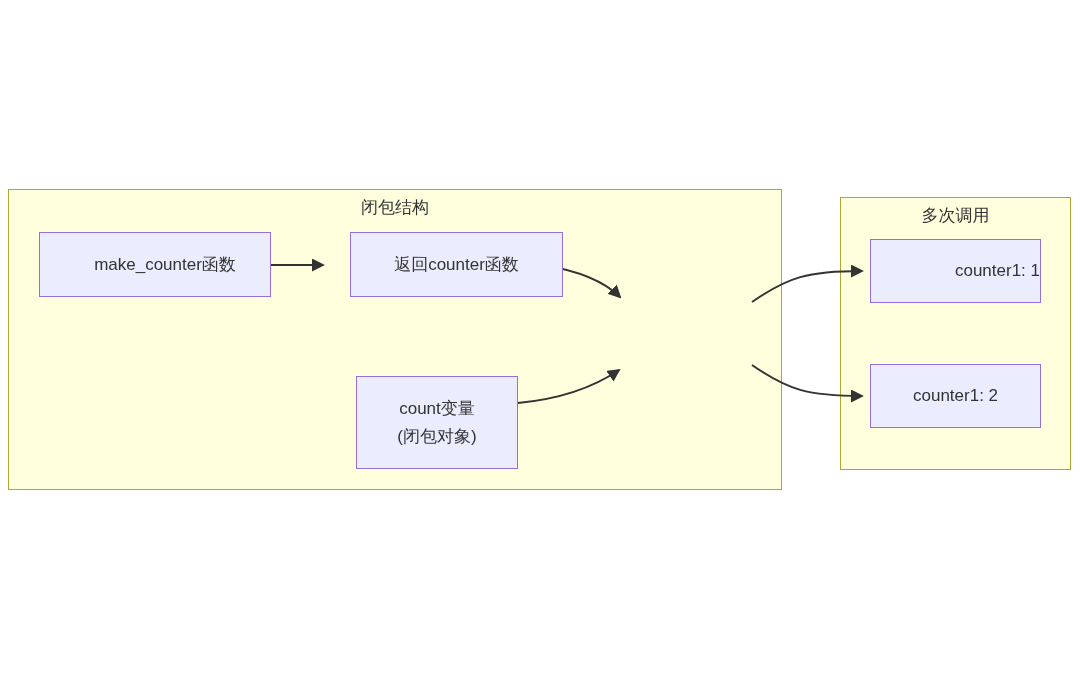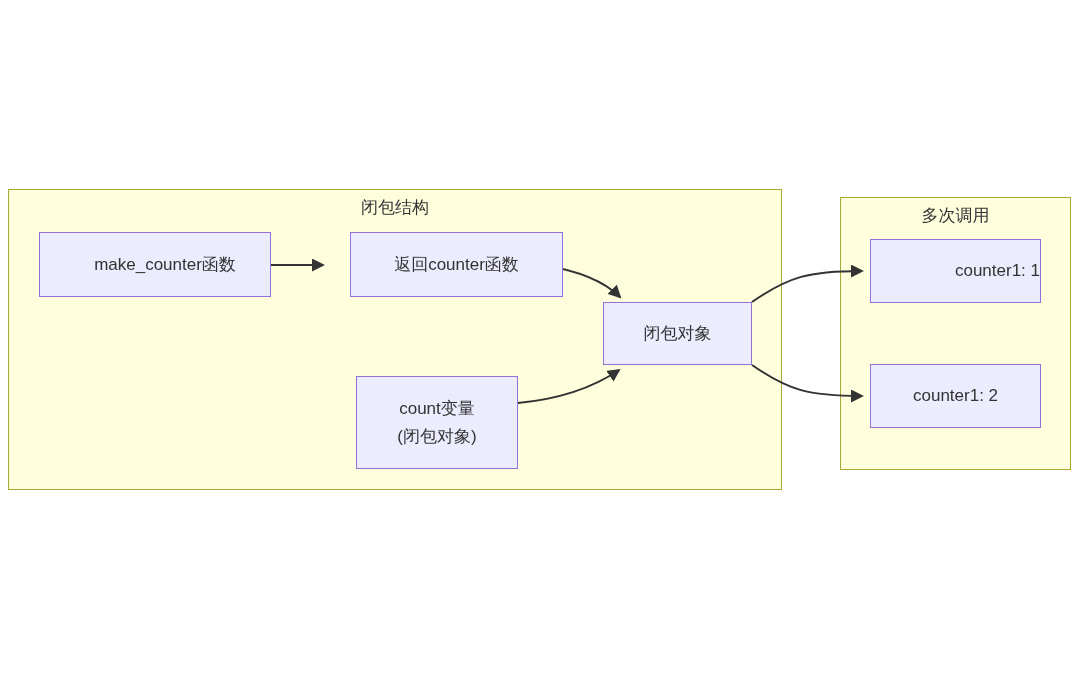--- a/index.html
+++ b/index.html
@@ -102,23 +102,20 @@
 
   <div class="node" id="node-return-counter">
     <span>返回counter函数</span>
   </div>
 
   <div class="node" id="node-count-var">
     <span>count变量</span>
     <span>(闭包对象)</span>
   </div>
 
-  <div class="node" id="node-closure-object">
-    <span>闭包对象</span>
-  </div>
 
   <div class="node" id="node-counter1-1">
     <span>counter1: 1</span>
   </div>
 
   <div class="node" id="node-counter1-2">
     <span>counter1: 2</span>
   </div>
 
 </div>

